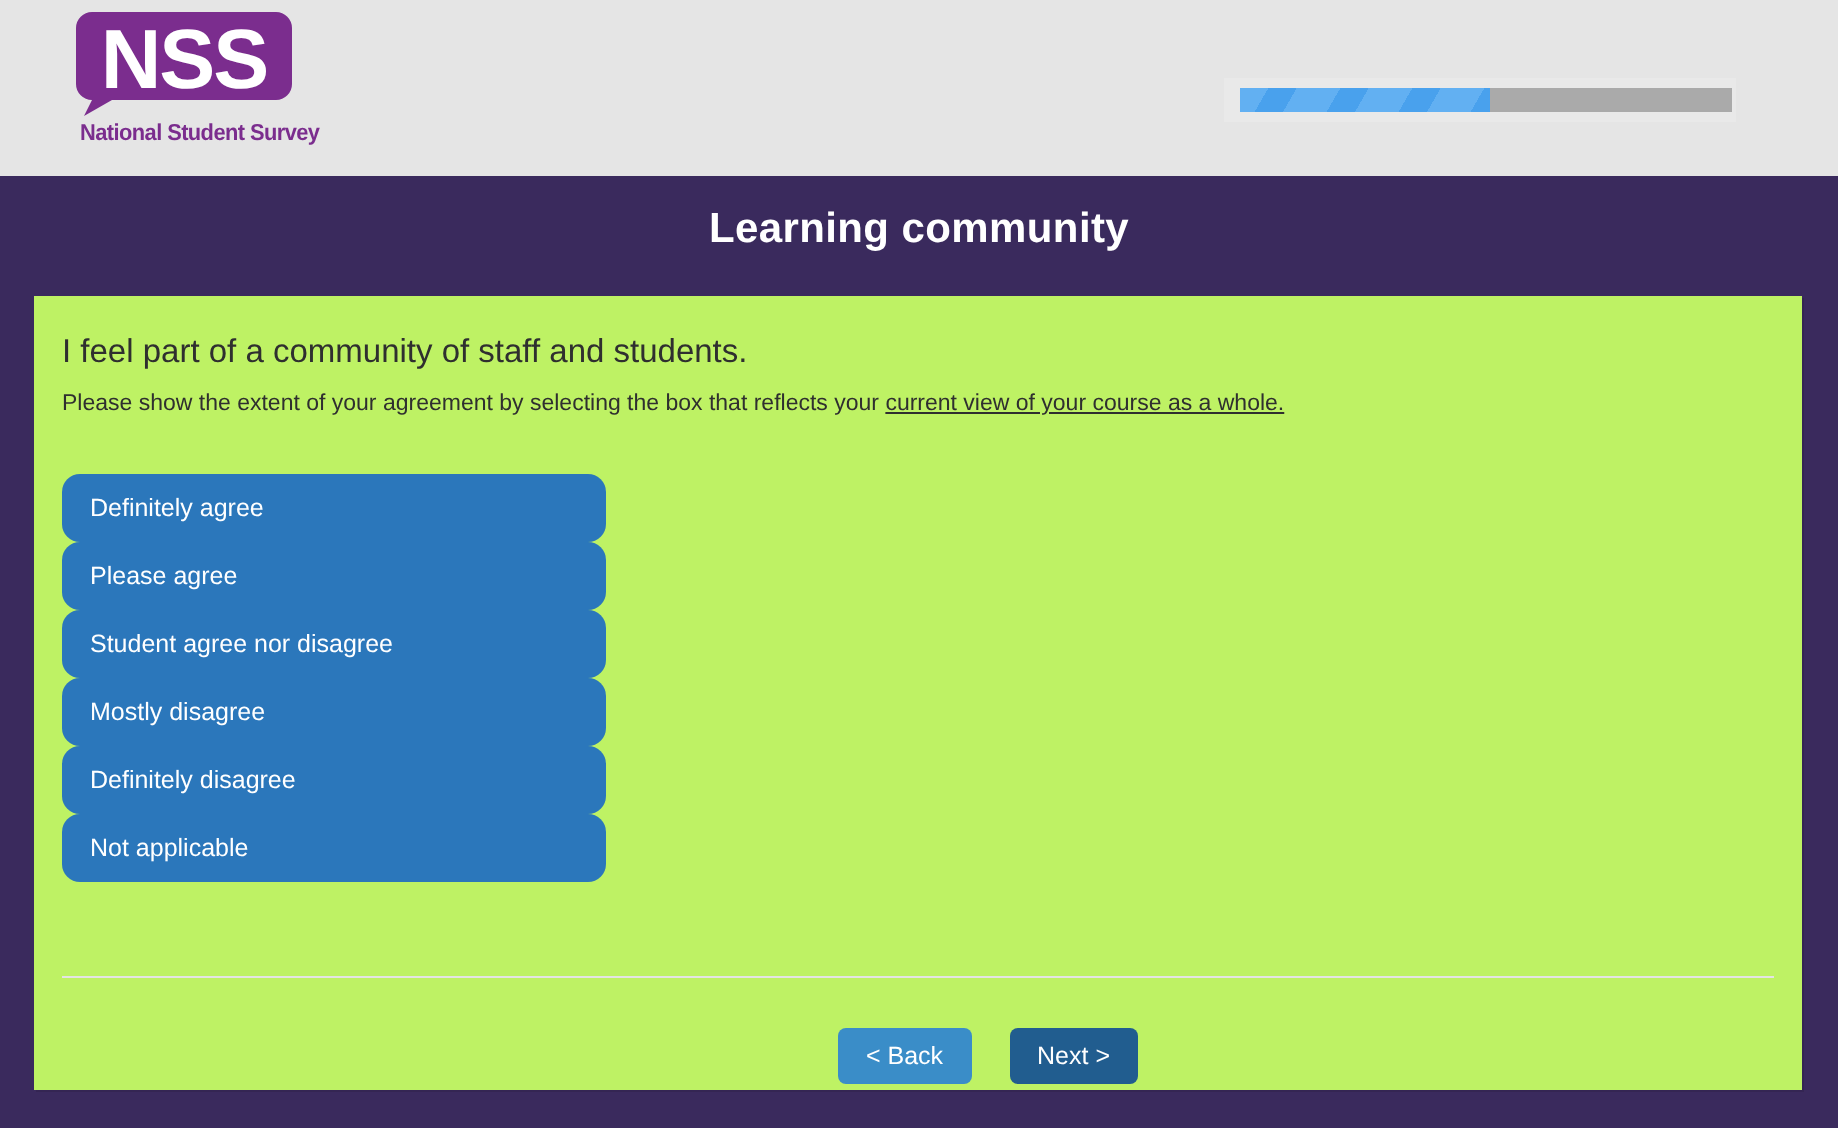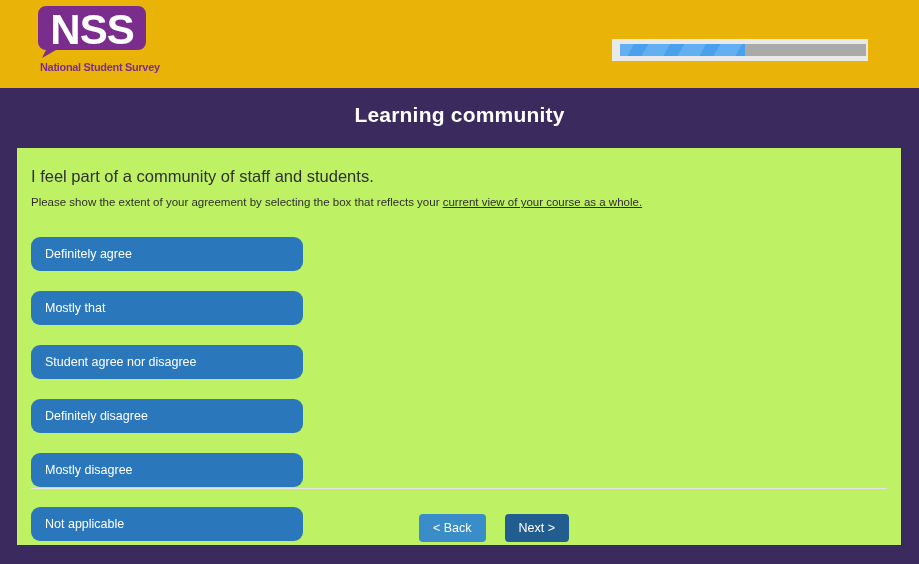--- a/index.html
+++ b/index.html
@@ -13,21 +13,21 @@
     font-family: "Liberation Sans", sans-serif;
     overflow: hidden;
     position: relative;
   }
 
   
   .header {
     position: absolute;
     left: 0; top: 0;
     width: 919px; height: 88px;
-    background: #eab308;
+    background: #e5e5e5;
     box-sizing: border-box;
   }
 
   .logo {
     position: absolute;
     left: 38px; top: 6px;
     width: 110px; height: 72px;
   }
   .logo-bubble {
     position: absolute;
@@ -120,21 +120,21 @@
 
   .options {
     position: absolute;
     left: 14px; top: 89px;
     width: 272px;
   }
   .option-btn {
     display: block;
     width: 272px;
     height: 34px;
-    margin-bottom: 20px;
+    margin-bottom: 0;
     background: #2b77bb;
     border: none;
     border-radius: 9px;
     color: #ffffff;
     font-family: "Liberation Sans", sans-serif;
     font-size: 12.5px;
     text-align: left;
     padding: 0 0 0 14px;
     box-sizing: border-box;
     cursor: pointer;
@@ -196,24 +196,24 @@
 <div class="card">
 
   <div class="question-title">I feel part of a community of staff and students.</div>
 
   <div class="question-sub">
     <span>Please show the extent of your agreement by selecting the box that reflects your </span><a class="link" href="#">current view of your course as a whole.</a>
   </div>
 
   <div class="options" id="options">
       <button class="option-btn">Definitely agree</button>
-      <button class="option-btn">Mostly that</button>
+      <button class="option-btn">Please agree</button>
       <button class="option-btn">Student agree nor disagree</button>
+      <button class="option-btn">Mostly disagree</button>
       <button class="option-btn">Definitely disagree</button>
-      <button class="option-btn">Mostly disagree</button>
       <button class="option-btn">Not applicable</button>
     </div>
 
   <div class="divider"></div>
 
   <div class="nav">
     <button class="nav-btn back">&lt; Back</button><button class="nav-btn next">Next &gt;</button>
   </div>
 
 </div>

